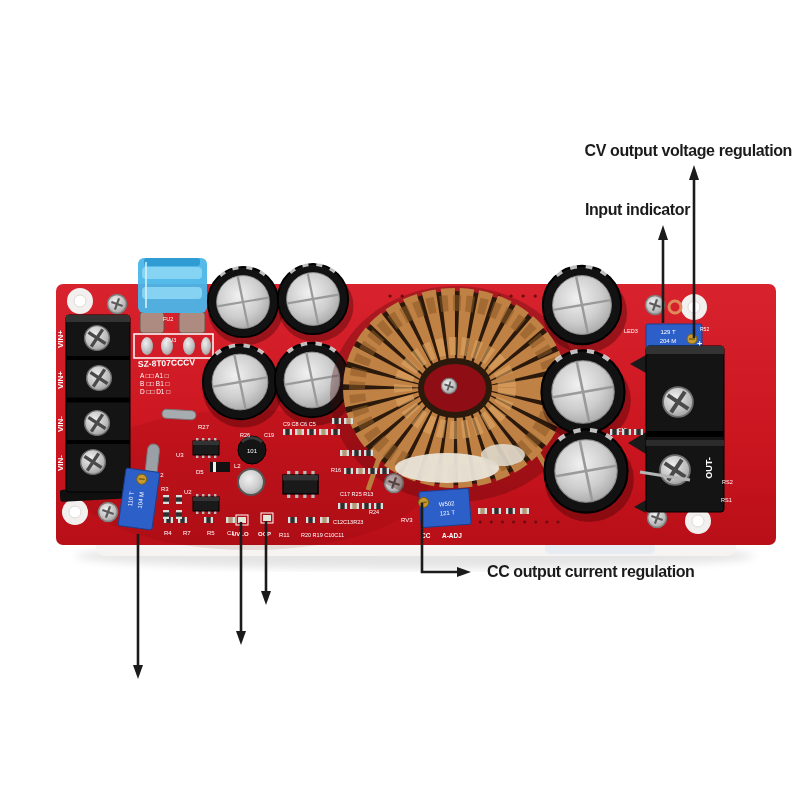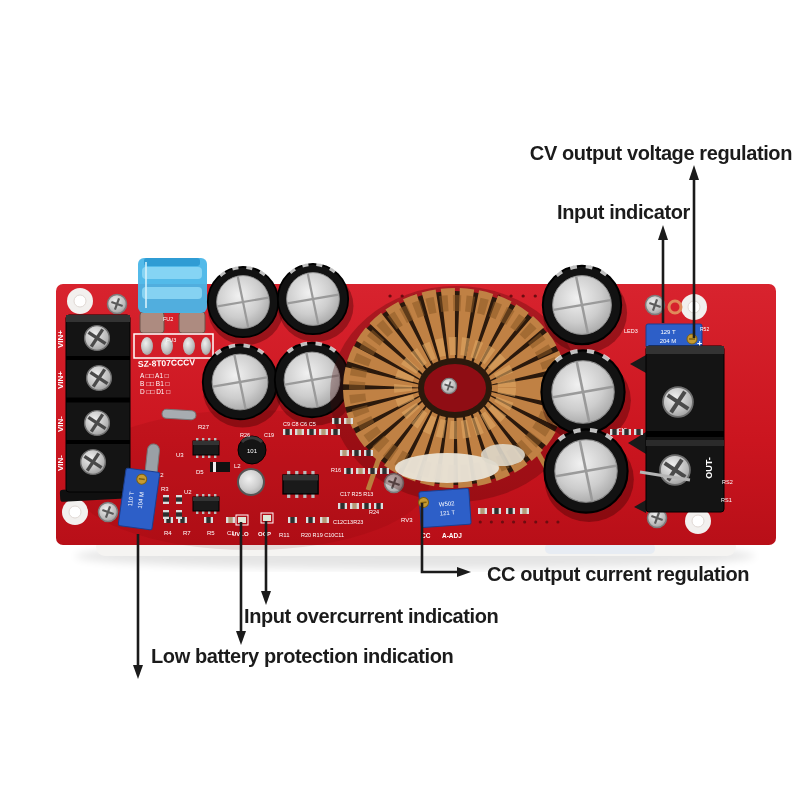--- a/index.html
+++ b/index.html
@@ -1,18 +1,18 @@
 <!DOCTYPE html>
 <html><head>
 <meta charset="utf-8">
 <style>
   html,body{margin:0;padding:0;background:#fff;}
   .canvas{position:relative;width:800px;height:800px;background:#ffffff;overflow:hidden;
           font-family:"Liberation Sans",sans-serif;}
-  .ann{position:absolute;font-weight:bold;font-size:20px;letter-spacing:-0.4px;
+  .ann{position:absolute;font-weight:bold;font-size:16px;letter-spacing:-0.4px;
        color:#1b1b1b;white-space:nowrap;font-family:"Liberation Sans",sans-serif;}
   .sk{font-family:"Liberation Sans",sans-serif;fill:#ffffff;}
   svg{position:absolute;left:0;top:0;}
 </style>
 </head>
 <body>
 
 <div class="canvas">
 
 <svg width="800" height="800" viewBox="0 0 800 800">
@@ -308,16 +308,14 @@
     <line x1="241" y1="522" x2="241" y2="636"></line>
     <polygon points="241,645 236,631 246,631" stroke="none"></polygon>
     <line x1="138" y1="534" x2="138" y2="670"></line>
     <polygon points="138,679 133,665 143,665" stroke="none"></polygon>
   </g>
 </svg>
 
 <div class="ann" style="right:8px;top:142px">CV output voltage regulation</div>
 <div class="ann" style="right:110px;top:201px">Input indicator</div>
 <div class="ann" style="left:487px;top:563px">CC output current regulation</div>
-<div class="ann" style="left:244px;top:605px">Input overcurrent indication</div>
-<div class="ann" style="left:151px;top:645px">Low battery protection indication</div>
 
 </div>
 
 </body></html>

